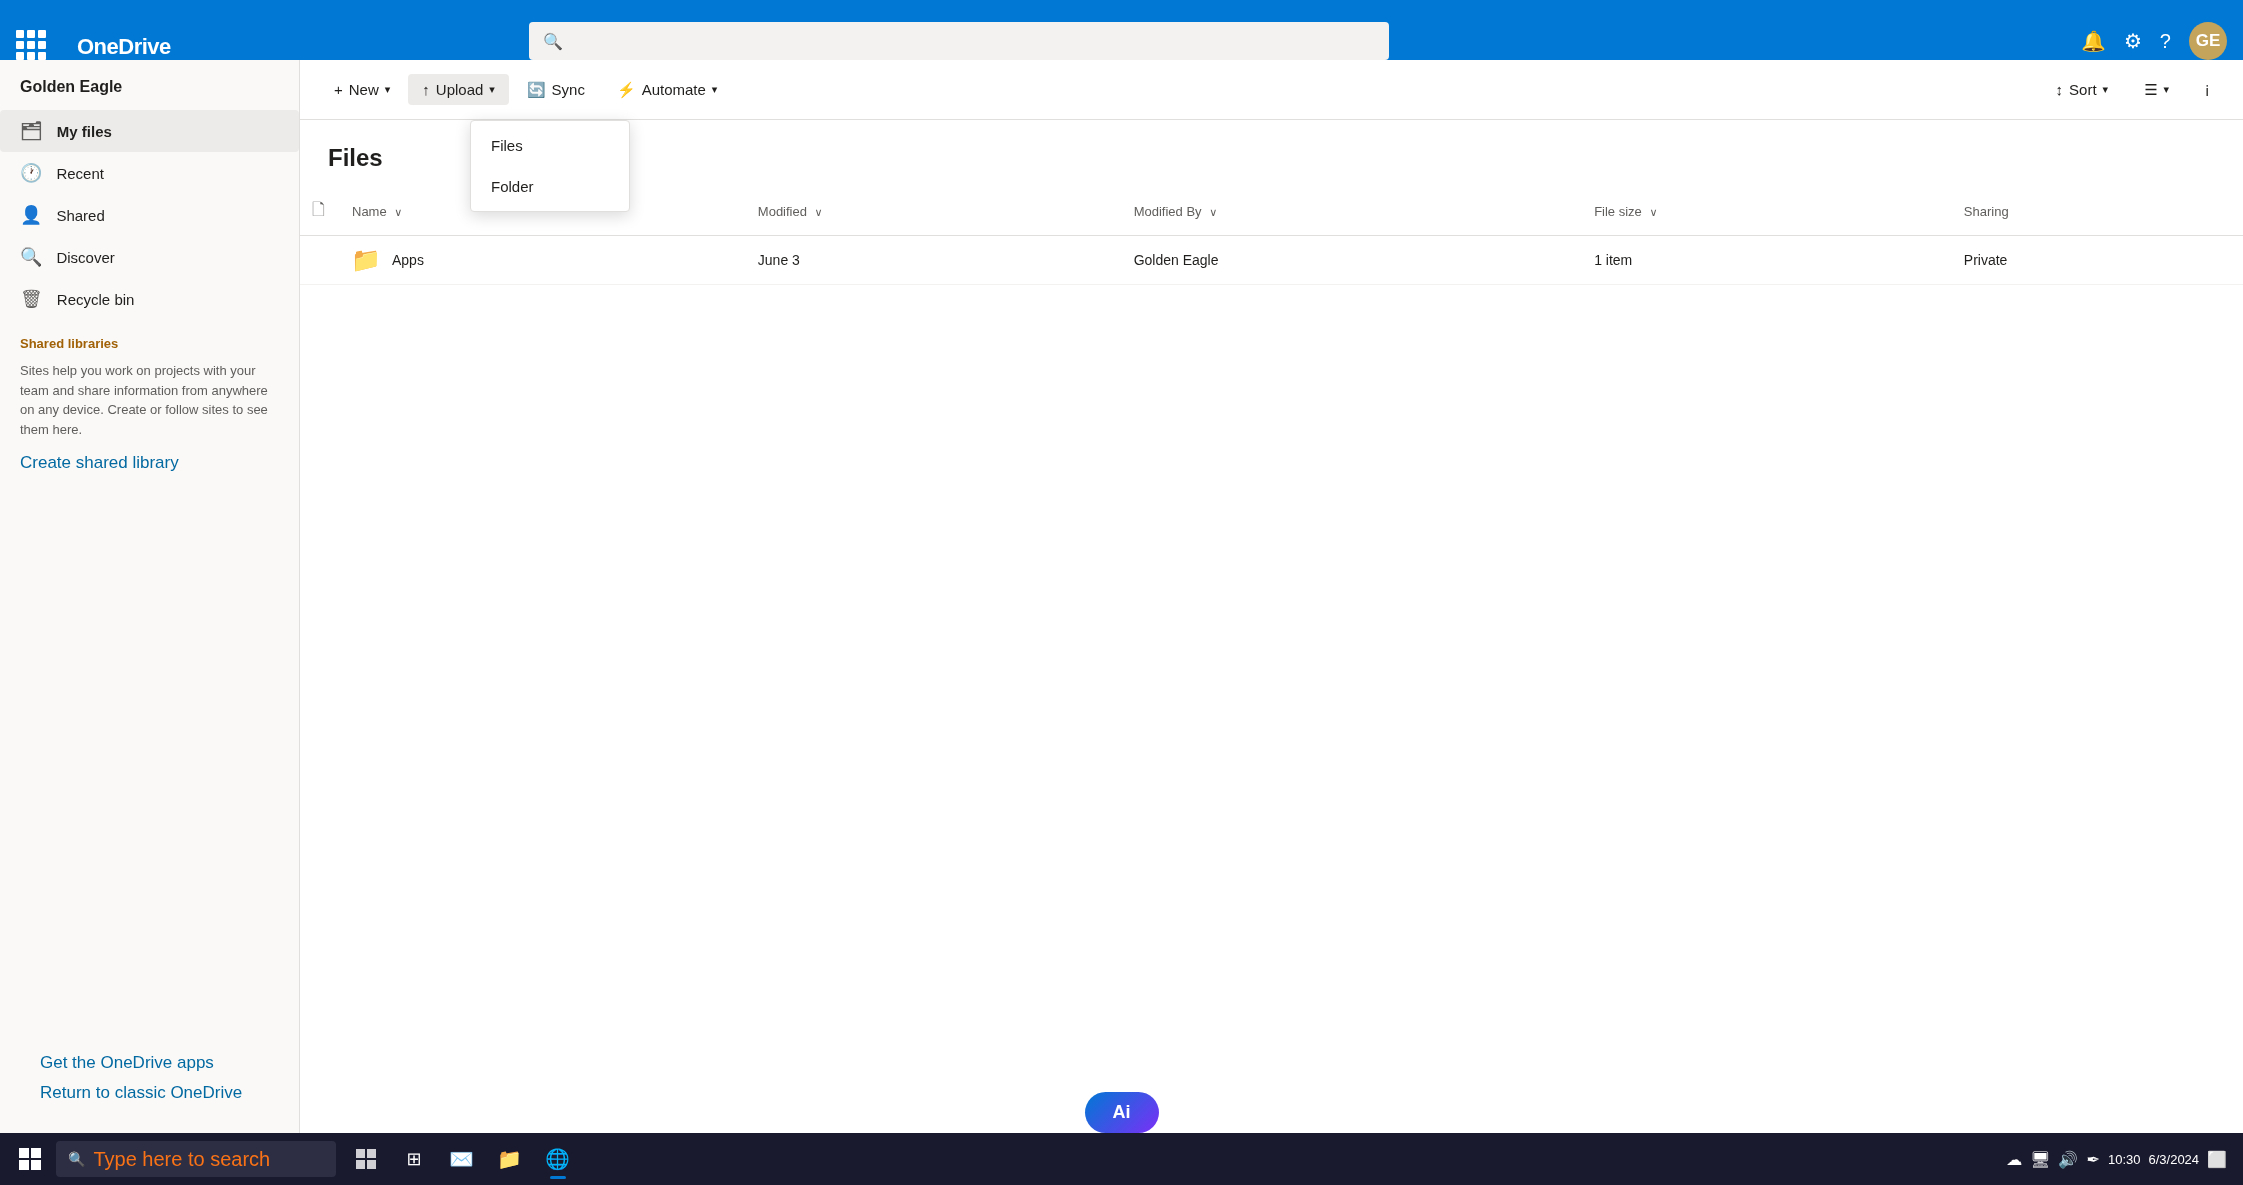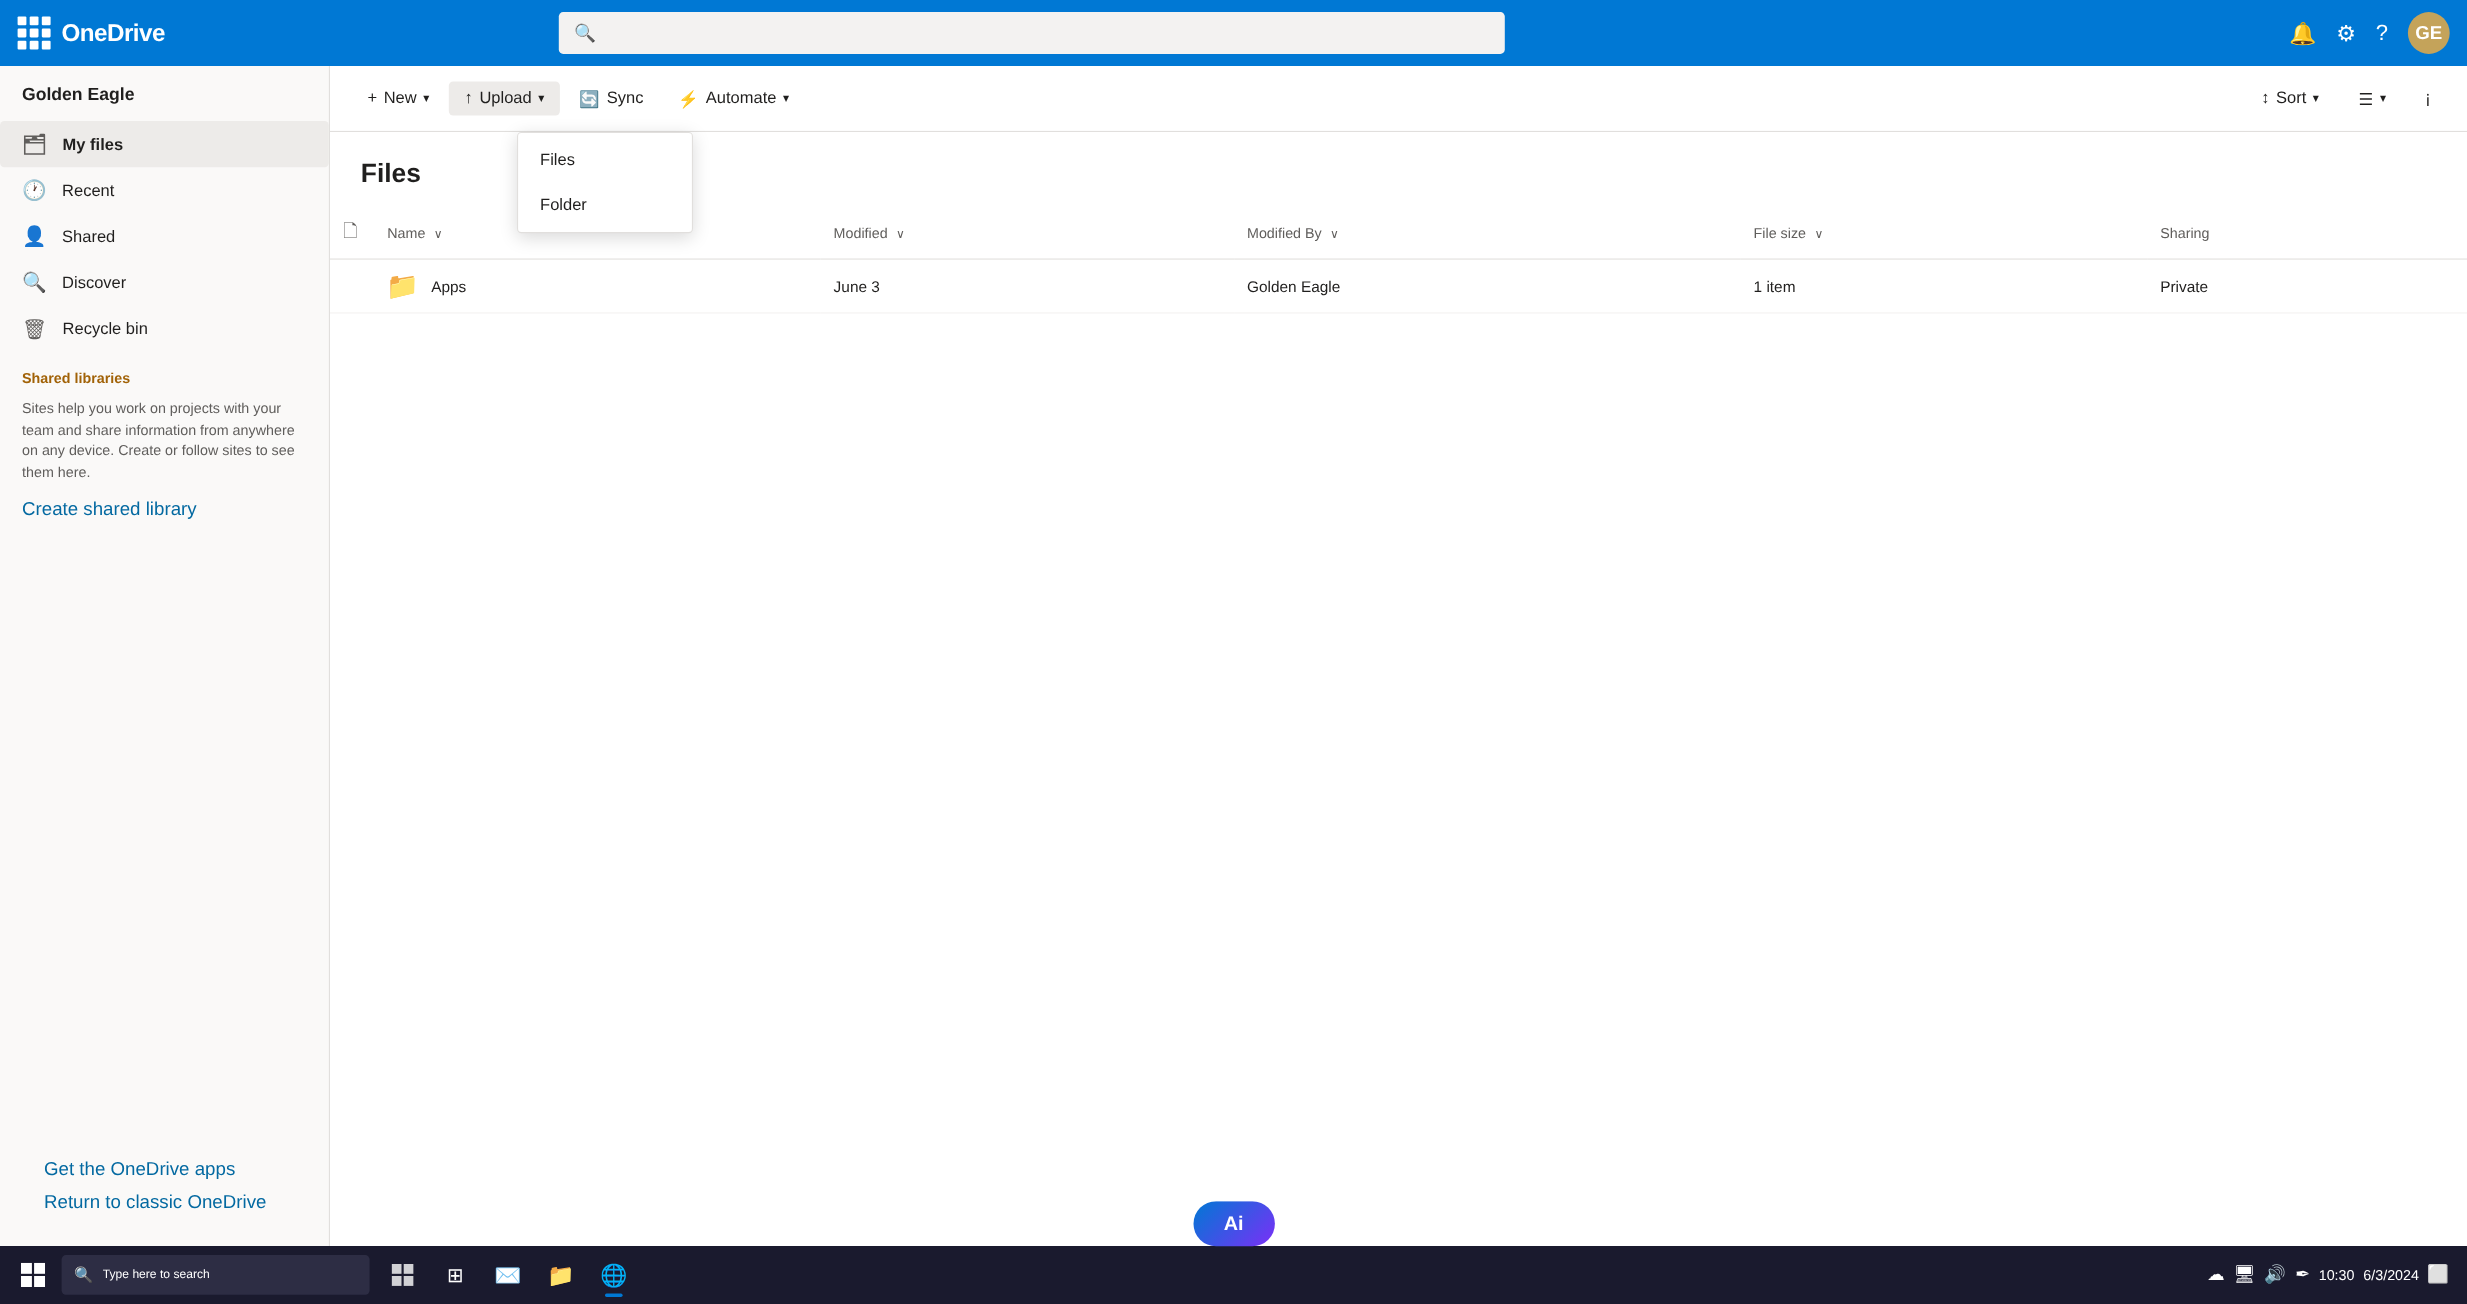--- a/index.html
+++ b/index.html
@@ -3,23 +3,23 @@
   <meta charset="utf-8">
   <style>
     * { margin: 0; padding: 0; box-sizing: border-box; }
     body { font-family: 'Segoe UI', Arial, sans-serif; font-size: 14px; background: #fff; overflow: hidden; width: 2243px; height: 1185px; }
 
     
     .top-nav {
       background: #0078d4;
       height: 60px;
       display: flex;
-      align-items: center;
+      align-items: flex-end;
       padding: 0 16px;
-      gap: 4px;
+      gap: 25px;
     }
     .top-nav-apps {
       display: grid;
       grid-template-columns: repeat(3,8px);
       grid-template-rows: repeat(3,8px);
       gap: 3px;
       cursor: pointer;
     }
     .top-nav-apps span {
       width: 8px; height: 8px;
@@ -491,21 +491,21 @@
   <div class="taskbar-start">
     <svg width="22" height="22" viewBox="0 0 22 22" fill="white">
       <rect x="0" y="0" width="10" height="10"></rect>
       <rect x="12" y="0" width="10" height="10"></rect>
       <rect x="0" y="12" width="10" height="10"></rect>
       <rect x="12" y="12" width="10" height="10"></rect>
     </svg>
   </div>
   <div class="taskbar-search">
     <span style="color:#aaa;">🔍</span>
-    <span style="color:#ffffff;font-size:11px;">Type here to search</span>
+    <span style="color:#f97316;font-size:20px;">Type here to search</span>
   </div>
   <div class="taskbar-apps">
     <div class="taskbar-app" style="color:#fff;">
       <svg width="20" height="20" viewBox="0 0 20 20" fill="white" opacity="0.8">
         <rect x="0" y="0" width="9" height="9"></rect>
         <rect x="11" y="0" width="9" height="9"></rect>
         <rect x="0" y="11" width="9" height="9"></rect>
         <rect x="11" y="11" width="9" height="9"></rect>
       </svg>
     </div>

